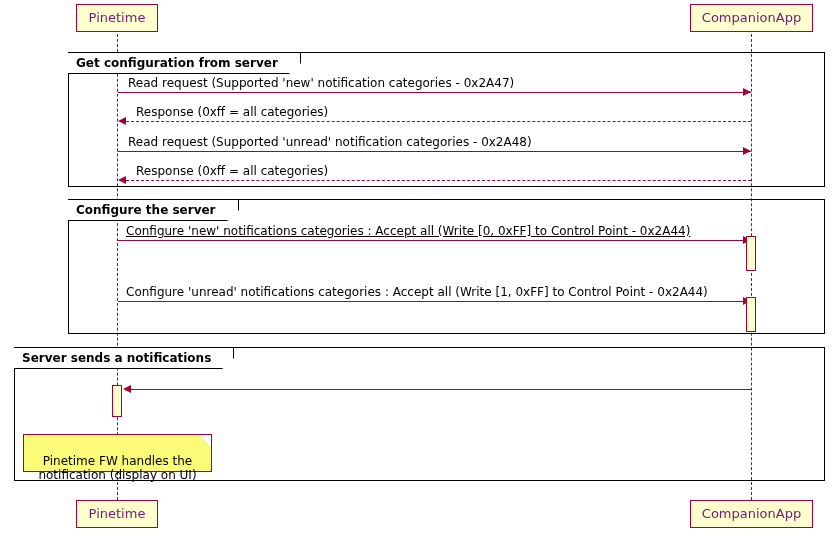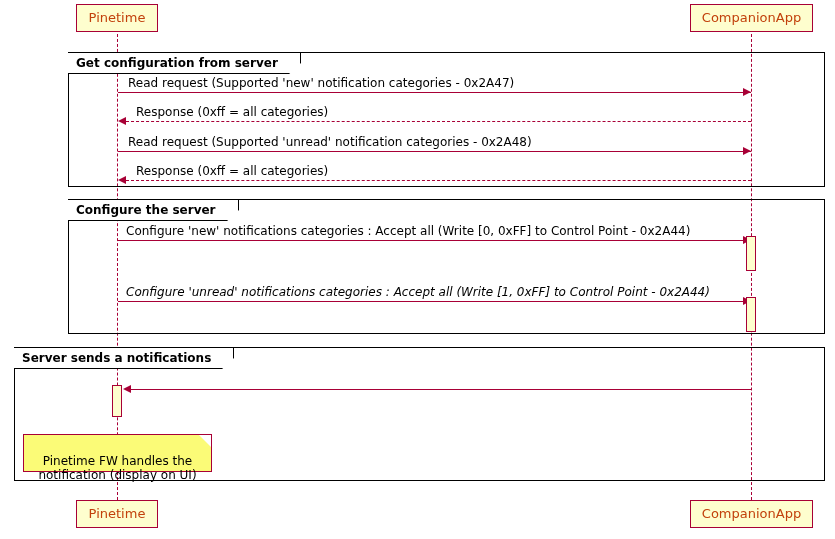--- a/index.html
+++ b/index.html
@@ -14,21 +14,21 @@
     position: relative;
     width: 835px;
     height: 539px;
     overflow: hidden;
     background: #ffffff;
   }
   .participant {
     position: absolute;
     background: #fefece;
     border: 1.3px solid #a80036;
-    color: #c2410c;
+    color: #701a75;
     font-size: 13px;
     line-height: 1;
     padding: 6px 9px 7px 9px;
     box-sizing: border-box;
     white-space: nowrap;
     text-align: center;
   }
   .lifeline {
     position: absolute;
     width: 0;
@@ -189,26 +189,26 @@
 
   <div class="msg-label" style="left:136px; top:165px;">Response (0xff = all categories)</div>
   <div class="msg-line dashed" style="left:126px; top:180px; width:625px;"></div>
   <div class="arrowhead left" style="left:118px; top:176px;"></div>
 
   <div class="frame" style="left:68px; top:199px; width:757px; height:135px;"></div>
   <div class="frame-label-wrap" style="left:68px; top:199px;">
     <span class="frame-label">Configure the server</span>
   </div>
 
-  <div class="msg-label" style="left:126px; top:225px;">Configure 'new' notifications categories : Accept all (Write [0, 0xFF] to Control Point - 0x2A44)</div>
+  <div class="msg-label" style="left:126px; top:225px;text-decoration:underline;">Configure 'new' notifications categories : Accept all (Write [0, 0xFF] to Control Point - 0x2A44)</div>
   <div class="msg-line" style="left:118px; top:240px; width:633px;"></div>
   <div class="arrowhead right" style="left:743px; top:236px;"></div>
   <div class="activation" style="left:746px; top:236px; height:35px;"></div>
 
-  <div class="msg-label" style="left:126px; top:286px;font-style:italic;">Configure 'unread' notifications categories : Accept all (Write [1, 0xFF] to Control Point - 0x2A44)</div>
+  <div class="msg-label" style="left:126px; top:286px;">Configure 'unread' notifications categories : Accept all (Write [1, 0xFF] to Control Point - 0x2A44)</div>
   <div class="msg-line" style="left:118px; top:301px; width:633px;"></div>
   <div class="arrowhead right" style="left:743px; top:297px;"></div>
   <div class="activation" style="left:746px; top:297px; height:35px;"></div>
 
   <div class="frame" style="left:14px; top:347px; width:811px; height:134px;"></div>
   <div class="frame-label-wrap" style="left:14px; top:347px;">
     <span class="frame-label">Server sends a notifications</span>
   </div>
 
   <div class="msg-line" style="left:131px; top:389px; width:620px;"></div>

